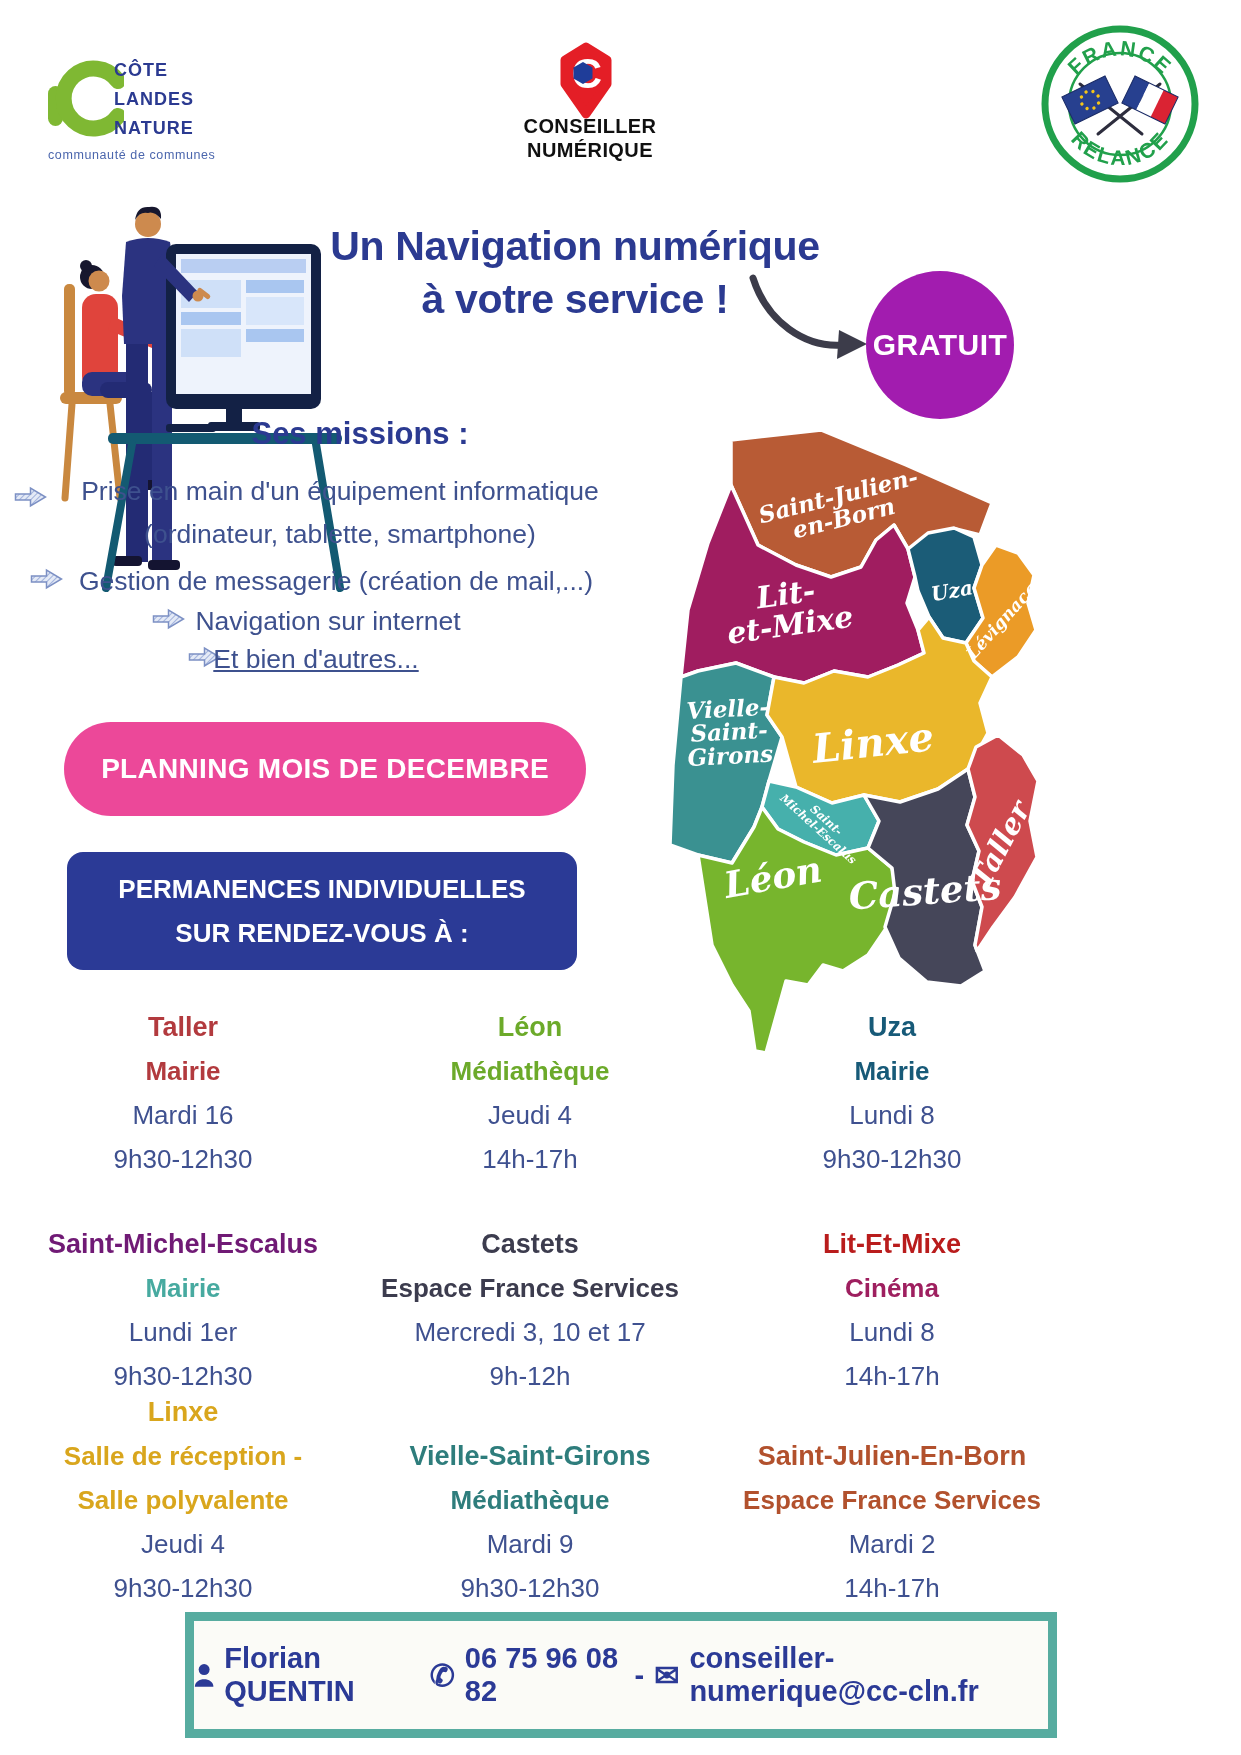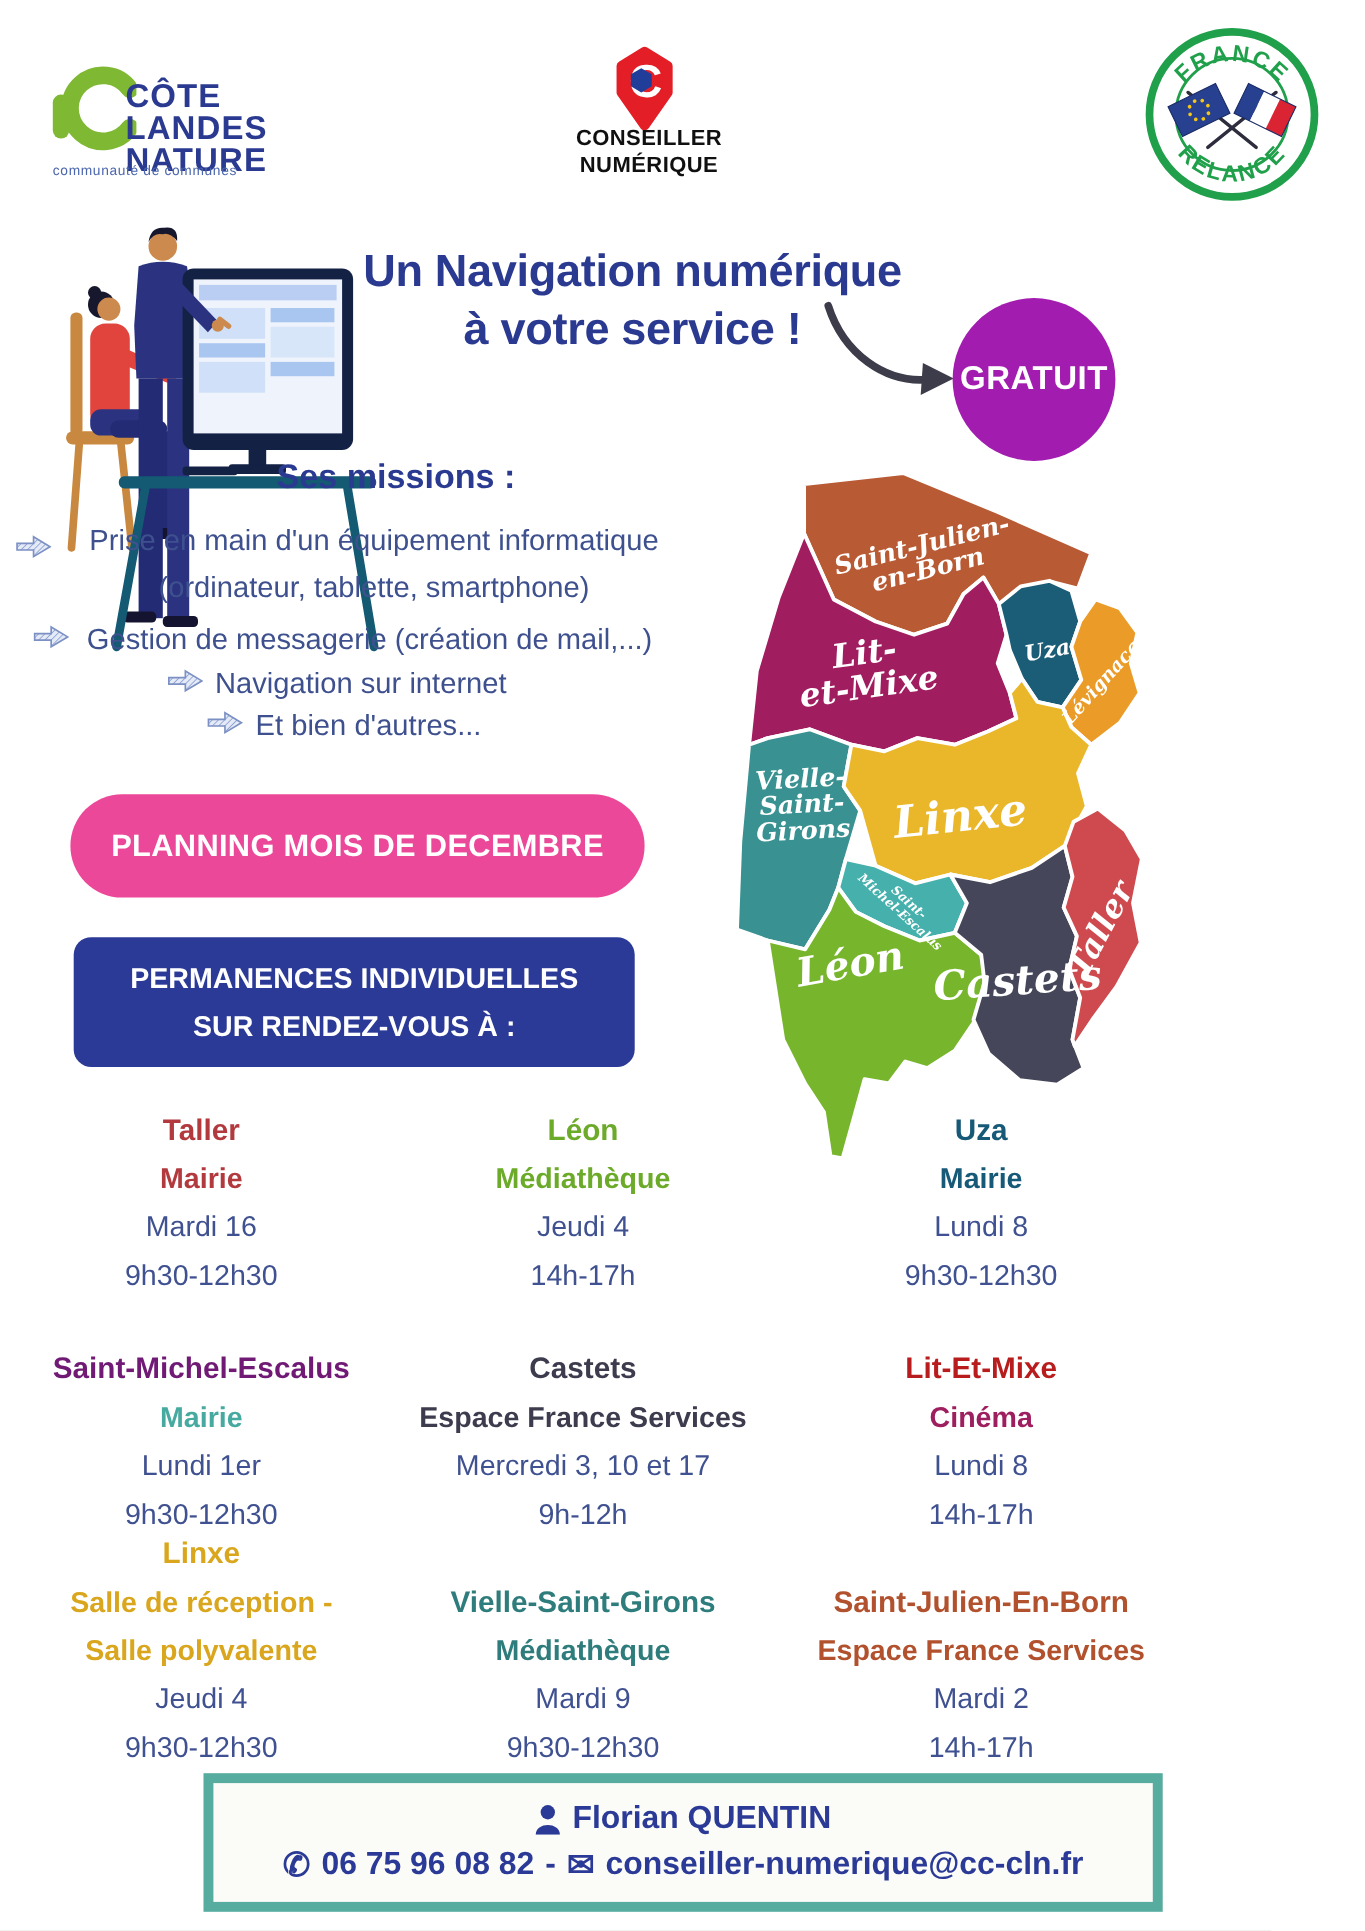--- a/index.html
+++ b/index.html
@@ -1,22 +1,22 @@
 <!DOCTYPE html>
 <html><head>
 <meta charset="utf-8">
 <style>
   html,body{margin:0;padding:0;background:#e8e8e8;}
   .page{position:relative;width:1241px;height:1755px;background:#ffffff;overflow:hidden;
         font-family:"Liberation Sans",sans-serif;margin:0 auto;}
   .abs{position:absolute;}
 
   
-  .cln-text{position:absolute;left:114px;top:73px;color:#2b3a91;font-weight:bold;
-            font-size:30px;line-height:29px;letter-spacing:1px;}
+  .cln-text{position:absolute;left:114px;top:56px;color:#2b3a91;font-weight:bold;
+            font-size:18px;line-height:29px;letter-spacing:1px;}
   .cln-sub{position:absolute;left:48px;top:148px;width:230px;color:#4b66ad;font-size:12.5px;letter-spacing:.6px;}
   .cn-text{position:absolute;left:490px;top:114px;width:200px;text-align:center;color:#101010;
            font-weight:bold;font-size:20px;line-height:24px;letter-spacing:.4px;}
 
   
   .hero-title{position:absolute;left:305px;top:220px;width:540px;text-align:center;
               color:#2b3a91;font-weight:bold;font-size:41px;line-height:53px;letter-spacing:-.3px;}
   .badge{position:absolute;left:866px;top:271px;width:148px;height:148px;border-radius:50%;
          background:#a21caf;color:#fff;font-weight:bold;font-size:30px;display:flex;
          align-items:center;justify-content:center;letter-spacing:.5px;}
@@ -43,21 +43,21 @@
 
   
   .cell{position:absolute;width:350px;text-align:center;font-size:26px;line-height:44px;}
   .s-name{font-weight:bold;font-size:27px;}
   .s-venue{font-weight:bold;white-space:pre-line;}
   .s-date,.s-time{color:#3f5190;}
 
   
   .contact{position:absolute;left:185px;top:1612px;width:872px;height:126px;
            border:9px solid #57aca0;background:#fbfbf7;box-sizing:border-box;
-           display:flex;flex-direction:column;align-items:center;justify-content:center;
+           display:flex;flex-direction:row;align-items:center;justify-content:center;
            color:#2b3a96;font-weight:bold;font-size:29px;gap:7px;}
   .contact-line{display:flex;align-items:center;gap:10px;}
   .glyph-icon{font-weight:bold;font-size:30px;}
 </style>
 </head>
 <body>
 
 <div class="page">
 
   <div class="abs" style="left:0;top:0;">
@@ -215,21 +215,21 @@
   <div class="mission-text" style="left:56px;top:560px;width:560px;">Gestion de messagerie (création de mail,...)</div>
 
   <svg class="abs" style="left:152px;top:608px;" width="33" height="22" viewBox="0 0 30 22">
     <polygon points="0,8 15,8 15,2 30,11 15,20 15,14 0,14" fill="url(#hatch)" stroke="#7c90c4" stroke-width="1.5"></polygon>
   </svg>
   <div class="mission-text" style="left:178px;top:600px;width:300px;">Navigation sur internet</div>
 
   <svg class="abs" style="left:188px;top:646px;" width="33" height="22" viewBox="0 0 30 22">
     <polygon points="0,8 15,8 15,2 30,11 15,20 15,14 0,14" fill="url(#hatch)" stroke="#7c90c4" stroke-width="1.5"></polygon>
   </svg>
-  <div class="mission-text" style="left:225px;top:638px;width:220px;">Et bien d'autres...</div>
+  <div class="mission-text" style="left:206px;top:638px;width:220px;text-decoration:underline;">Et bien d'autres...</div>
 
   <div class="pill">PLANNING MOIS DE DECEMBRE</div>
   <div class="bluebox">PERMANENCES INDIVIDUELLES
 SUR RENDEZ-VOUS À :</div>
 
   <div class="map">
     <svg width="404" height="652" viewBox="0 0 404 652">
       <g stroke="#ffffff" stroke-width="3.5" stroke-linejoin="round">
         <path d="M 95,15 L 185,5 L 270,40 L 356,78 L 344,110 L 320,104 L 328,130 L 302,132 L 294,114 L 272,124 L 258,100 L 240,115 L 225,142 L 195,152 L 160,140 L 122,120 L 95,60 Z" style="fill: rgb(184, 91, 53);"></path>
         <path d="M 95,60 L 122,120 L 160,140 L 195,152 L 225,142 L 240,115 L 258,100 L 272,124 L 279,152 L 271,178 L 282,205 L 288,228 L 262,240 L 232,252 L 198,246 L 168,258 L 138,252 L 100,238 L 62,246 L 45,252 L 52,185 L 72,118 Z" style="fill: rgb(160, 29, 96);"></path>

